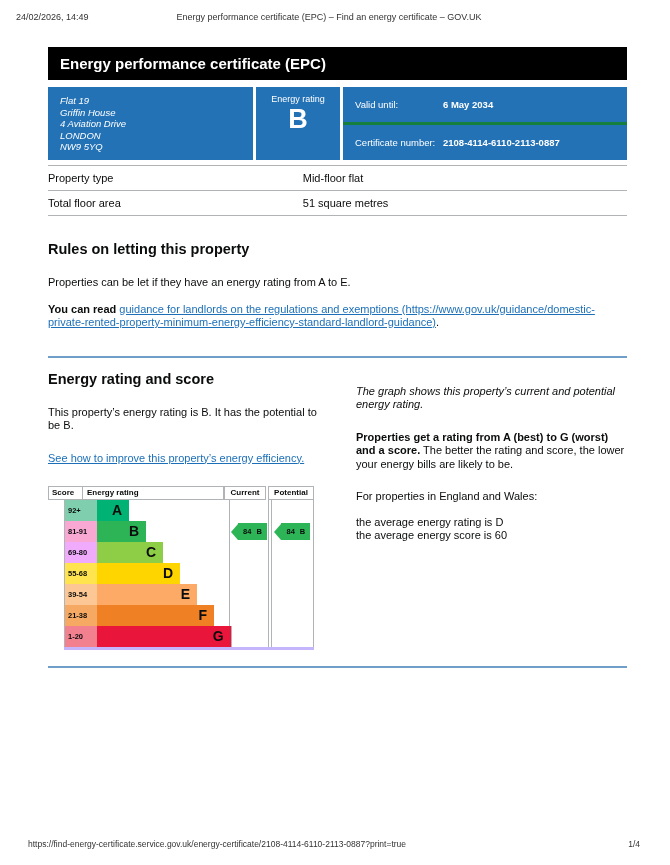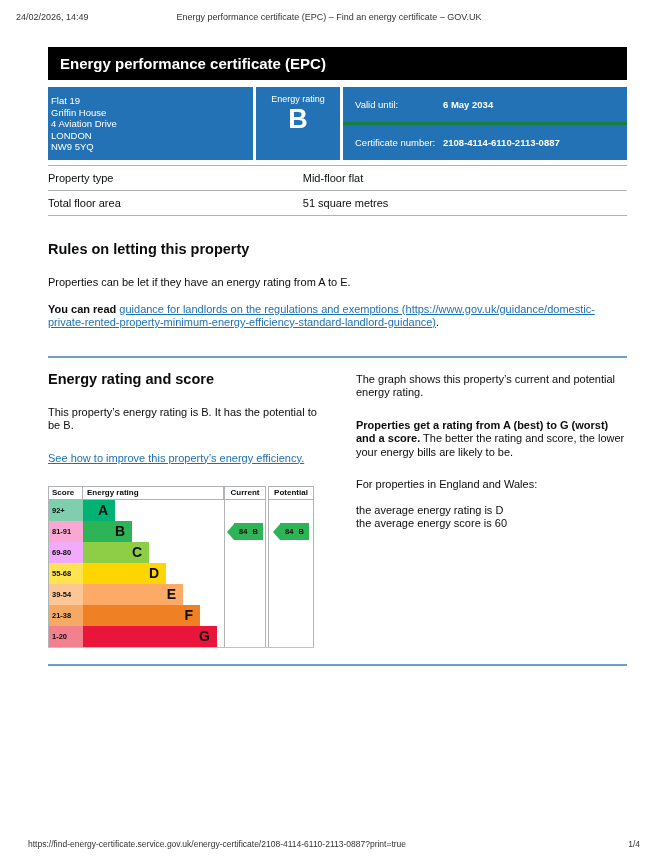--- a/index.html
+++ b/index.html
@@ -17,21 +17,21 @@
     font-size:8.5px; color:#333; }
 
   .content { margin-left:48px; width:579px; }
 
   .banner { margin-top:23px; background:#000; color:#fff; font-weight:bold;
     font-size:15px; padding:8px 12px; }
 
   
   .summary { display:flex; gap:3px; margin-top:7px; height:73px; }
   .blue { background:#2472b6; color:#fff; }
-  .addr { flex:1; padding:8px 3px; font-size:9.5px; line-height:11.5px; }
+  .addr { flex:1; padding:8px 12px; font-size:9.5px; line-height:11.5px;font-style:italic; }
   .rating-cell { width:84px; text-align:center; padding-top:7px; }
   .rating-label { font-size:9px; }
   .rating-letter { font-size:27px; font-weight:bold; line-height:30px; }
   .meta { width:284px; display:flex; flex-direction:column; gap:3px; background:#15803d; }
   .meta-row { flex:1; display:flex; align-items:center; padding-left:12px; font-size:9.5px; }
   .meta-label { width:88px; }
   .meta-value { font-weight:bold; }
 
   
   .props { width:100%; border-collapse:collapse; margin-top:5px; font-size:11px; }
@@ -42,33 +42,33 @@
   .para { font-size:11px; line-height:13.5px; margin:13px 0 0 0; }
   .para-gap { margin-top:19px; }
   a.link { color:#1d70b8; text-decoration:underline; }
   .bold { font-weight:bold; }
 
   hr.blue-rule { border:none; border-top:2px solid #6f9fc8; margin:26px 0 0 0; }
 
   .cols { display:flex; margin-top:13px; }
   .col-left  { width:272px; margin-right:36px; }
   .col-right { width:271px; padding-top:2px; }
-  .col-right .para:first-child { margin-top:0; }
+  .col-right .para:first-child { margin-top:12px;font-style:italic; }
   .tight { margin-top:12px; }
   .list-plain div { font-size:11px; line-height:13.5px; }
 
   
   .chart { margin-top:21px; width:266px; }
   .chart-header { display:flex; height:14px; font-size:8px; font-weight:bold; }
   .h-cell { border:1px solid #b1b4b6; line-height:12px; }
   .h-score { width:35px; padding-left:3px; }
   .h-band  { width:141px; padding-left:4px; border-left:none; }
   .h-cur   { width:42px; text-align:center; }
   .h-pot   { width:46px; margin-left:2px; text-align:center; }
-  .chart-body { border-bottom:1px solid #c4b5fd; }
+  .chart-body { border-bottom:3px solid #c4b5fd;margin-left:16px; }
   .chart-row { display:flex; height:21px; }
   .score-cell { width:35px; border-left:1px solid #b1b4b6; font-size:7.5px; font-weight:bold;
     line-height:21px; padding-left:3px; }
   .band-wrap { width:141px; }
   .band { height:21px; font-weight:bold; font-size:14px; line-height:21px;
     text-align:right; padding-right:7px; color:#0b0c0c; }
   .cur-cell, .pot-cell { width:42px; border-left:1px solid #b1b4b6; border-right:1px solid #b1b4b6;
     display:flex; align-items:center; justify-content:center; }
   .pot-cell { width:46px; margin-left:2px; }
   .tag { display:flex; align-items:center; height:17px; }

